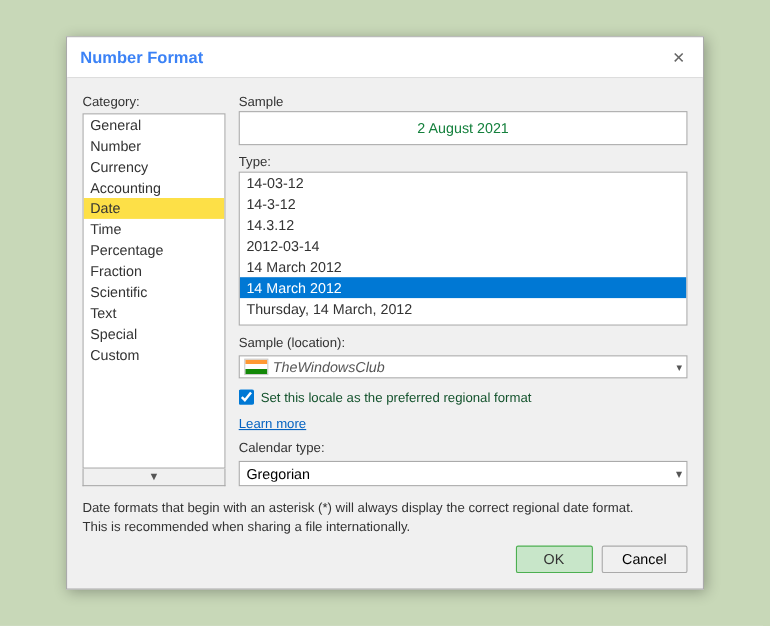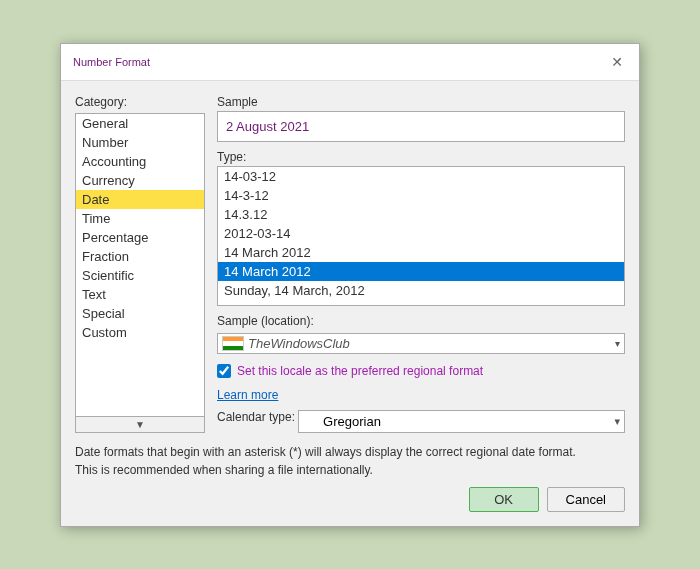--- a/index.html
+++ b/index.html
@@ -26,23 +26,23 @@
     .title-bar {
       background: #ffffff;
       border-bottom: 1px solid #ddd;
       padding: 8px 12px;
       display: flex;
       align-items: center;
       justify-content: space-between;
       user-select: none;
     }
     .title-bar-text {
-      font-size: 11px;
-      font-weight: 400;
-      color: #701a75;
+      font-size: 15px;
+      font-weight: 700;
+      color: #3b82f6;
     }
     .close-btn {
       width: 20px;
       height: 20px;
       background: none;
       border: none;
       cursor: pointer;
       font-size: 14px;
       color: #666;
       display: flex;
@@ -103,22 +103,23 @@
     .section-label {
       font-size: 12px;
       color: #333;
       margin-bottom: 2px;
     }
     .sample-box {
       border: 1px solid #aaa;
       background: white;
       padding: 7px 8px;
       font-size: 13px;
-      color: #701a75;
+      color: #15803d;
       min-height: 26px;
+      text-align: center;
     }
     .type-list-container {
       border: 1px solid #aaa;
       background: white;
       height: 140px;
       overflow-y: scroll;
       position: relative;
     }
     .type-item {
       padding: 2px 6px;
@@ -145,21 +146,21 @@
       flex-shrink: 0;
     }
     .select-wrapper {
       position: relative;
       flex: 1;
     }
     .select-wrapper select {
       width: 100%;
       border: 1px solid #aaa;
       background: white;
-      padding: 3px 24px;
+      padding: 3px 6px;
       font-size: 13px;
       appearance: none;
       -webkit-appearance: none;
       cursor: pointer;
       padding-right: 20px;
     }
     .select-wrapper::after {
       content: '▾';
       position: absolute;
       right: 5px;
@@ -193,32 +194,32 @@
       gap: 6px;
       margin-top: 2px;
     }
     .checkbox-row input[type=checkbox] {
       width: 14px;
       height: 14px;
       accent-color: #0078d4;
     }
     .checkbox-label {
       font-size: 12px;
-      color: #a21caf;
+      color: #14532d;
     }
     .learn-more {
       color: #0563c1;
       text-decoration: underline;
       cursor: pointer;
       font-size: 12px;
       margin-top: 2px;
     }
     .calendar-row {
       display: flex;
-      flex-direction: row;
+      flex-direction: column;
       gap: 3px;
     }
     .dialog-footer {
       padding: 10px 14px 14px 14px;
       display: flex;
       flex-direction: column;
       gap: 8px;
       border-radius: 20px;
     }
     .footer-note {
@@ -257,22 +258,22 @@
   </div>
 
   <div class="dialog-body">
 
     <div class="left-panel">
       <div class="category-label">Category:</div>
       <div class="category-list">
 
       <div class="category-item">General</div>
           <div class="category-item">Number</div>
+          <div class="category-item">Currency</div>
           <div class="category-item">Accounting</div>
-          <div class="category-item">Currency</div>
           <div class="category-item selected">Date</div>
           <div class="category-item">Time</div>
           <div class="category-item">Percentage</div>
           <div class="category-item">Fraction</div>
           <div class="category-item">Scientific</div>
           <div class="category-item">Text</div>
           <div class="category-item">Special</div>
           <div class="category-item">Custom</div>
         </div>
       <div class="scroll-arrow-down">▼</div>
@@ -288,21 +289,21 @@
       <div>
         <div class="section-label">Type:</div>
         <div class="type-list-container">
 
         <div class="type-item">14-03-12</div>
             <div class="type-item">14-3-12</div>
             <div class="type-item">14.3.12</div>
             <div class="type-item">2012-03-14</div>
             <div class="type-item">14 March 2012</div>
             <div class="type-item selected">14 March 2012</div>
-            <div class="type-item">Sunday, 14 March, 2012</div>
+            <div class="type-item">Thursday, 14 March, 2012</div>
           </div>
       </div>
 
       <div class="locale-row">
         <div class="section-label">Sample (location):</div>
         <div class="locale-inner">
           <span class="locale-flag"></span>
           <span class="locale-inner-text" style="color:#555; font-style:italic;">TheWindowsClub</span>
           <span class="locale-dropdown-arrow">▾</span>
         </div>

